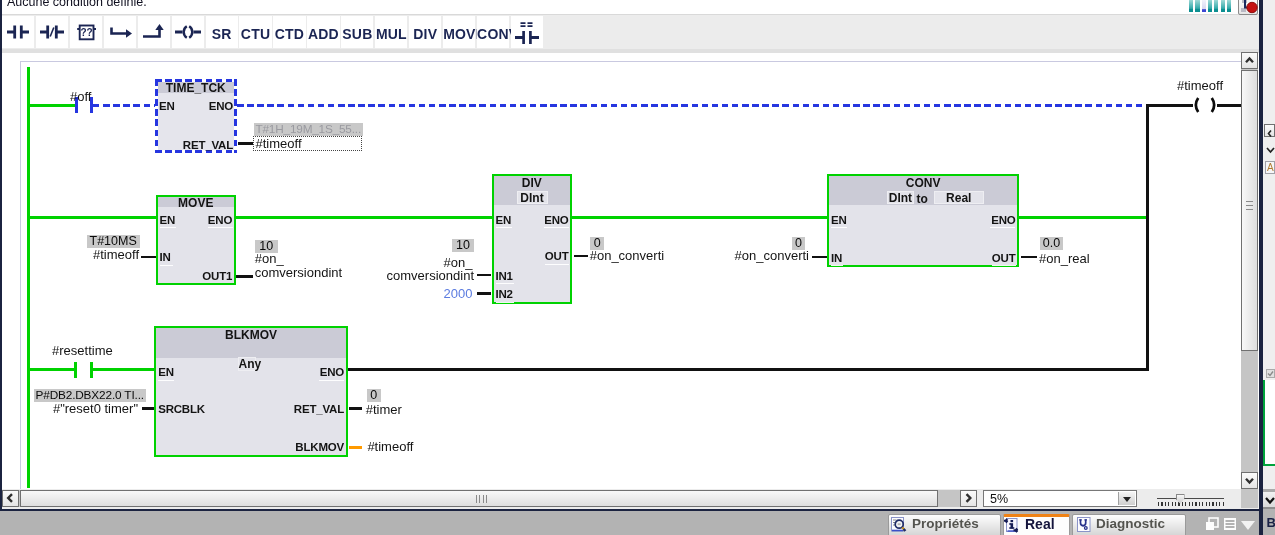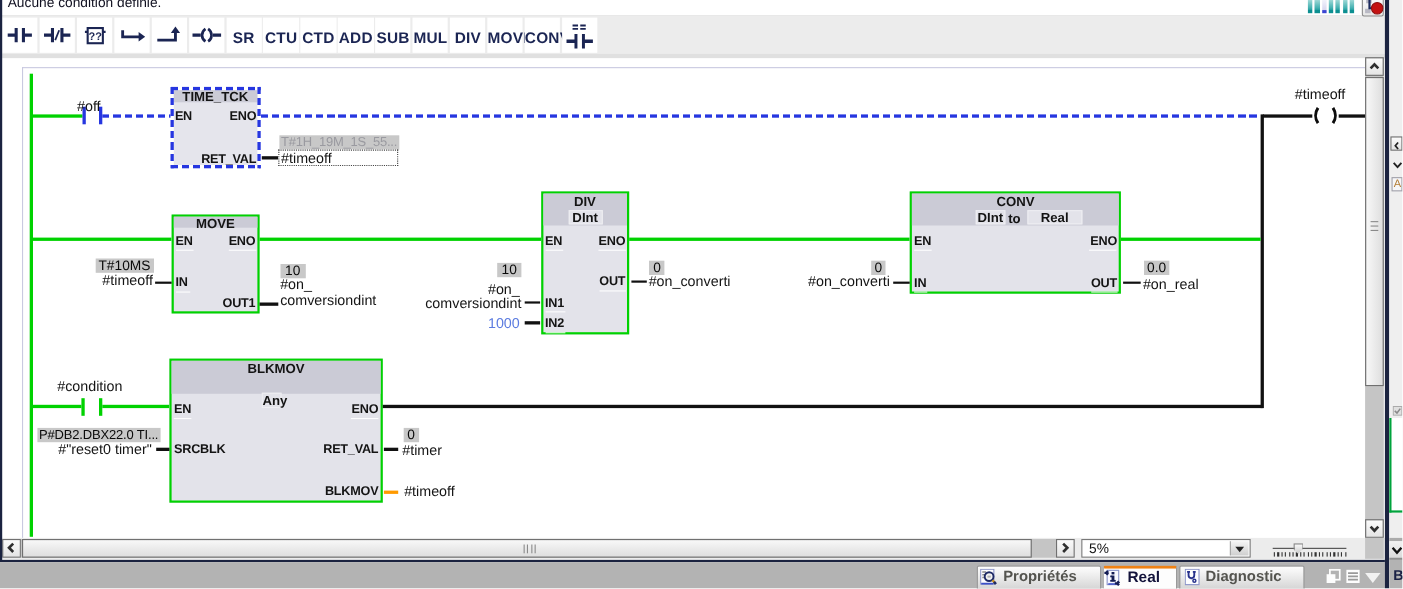--- a/index.html
+++ b/index.html
@@ -217,21 +217,21 @@
   <div class="pinu" style="left:544px;top:227.3px;width:25px;"></div>
   <div class="pin pinr" style="left:491.5px;top:250.3px;width:77px;">OUT</div>
   <div class="pin" style="left:495.5px;top:269.9px;">IN1</div>
   <div class="pin" style="left:495.5px;top:288.2px;">IN2</div>
   <div class="wire k" style="left:476.7px;top:273.9px;width:14.8px;height:2.6px;"></div>
   <div class="wire k" style="left:476.7px;top:292.1px;width:14.8px;height:2.6px;"></div>
   <div class="wire k" style="left:573.5px;top:254.7px;width:14px;height:2.6px;"></div>
   <div class="val" style="left:451.5px;top:238.5px;height:13px;padding:0 4.5px;">10</div>
   <div class="opnd" style="left:372.5px;top:256px;width:100px;text-align:right;">#on_</div>
   <div class="opnd" style="left:374px;top:268.7px;width:100px;text-align:right;">comversiondint</div>
-  <div class="opnd" style="left:372.5px;top:286.9px;width:100px;text-align:right;color:#5c7ce0;">1000</div>
+  <div class="opnd" style="left:372.5px;top:286.9px;width:100px;text-align:right;color:#5c7ce0;">2000</div>
   <div class="val" style="left:590.3px;top:236.5px;height:13px;padding:0 3.5px;">0</div>
   <div class="opnd" style="left:589.7px;top:249px;">#on_converti</div>
   <div class="wire g" style="left:572px;top:216.3px;width:255px;"></div>
 
   <div class="blk" style="left:827px;top:174px;width:192.3px;height:92.7px;">
     <div class="bhdr" style="height:29px;"></div>
   </div>
   <div class="btitle" style="left:827px;top:176.8px;width:192.3px;">CONV</div>
   <div class="tbox" style="left:886.9px;top:190.8px;width:27px;height:13.5px;">DInt</div>
   <div class="abs" style="left:916.5px;top:191.5px;font-weight:bold;font-size:12px;color:#141414;">to</div>
@@ -256,21 +256,21 @@
   <div class="pinu" style="left:495.5px;top:301.6px;width:18px;"></div>
   <div class="pinu" style="left:831px;top:265.2px;width:12px;"></div>
   <div class="pinu" style="left:991.5px;top:265.2px;width:24px;"></div>
   <div class="pinu" style="left:158.2px;top:416.5px;width:44px;"></div>
   <div class="pinu" style="left:295.5px;top:416.5px;width:46px;"></div>
   <div class="pinu" style="left:299.5px;top:454.3px;width:42px;"></div>
 
   <div class="wire g" style="left:29px;top:368.4px;width:45px;"></div>
   <div class="abs" style="left:74px;top:362.4px;width:3px;height:15.5px;background:#00d200;"></div>
   <div class="abs" style="left:89.6px;top:362.4px;width:3.1px;height:15.5px;background:#00d200;"></div>
-  <div class="opnd" style="left:52px;top:344px;">#condition</div>
+  <div class="opnd" style="left:52px;top:344px;">#resettime</div>
   <div class="wire g" style="left:92.7px;top:368.4px;width:61.5px;"></div>
 
   <div class="blk" style="left:154.2px;top:326px;width:193.6px;height:130.6px;">
     <div class="bhdr" style="height:30px;"></div>
   </div>
   <div class="btitle" style="left:154.2px;top:328.8px;width:193.6px;">BLKMOV</div>
   <div class="tbox" style="left:237.6px;top:357px;width:18px;height:13.5px;">Any</div>
   <div class="pin" style="left:158.2px;top:366px;">EN</div>
   <div class="pin pinr" style="left:154.2px;top:366px;width:189.8px;">ENO</div>
   <div class="pinu" style="left:158.2px;top:379.5px;width:16px;"></div>

